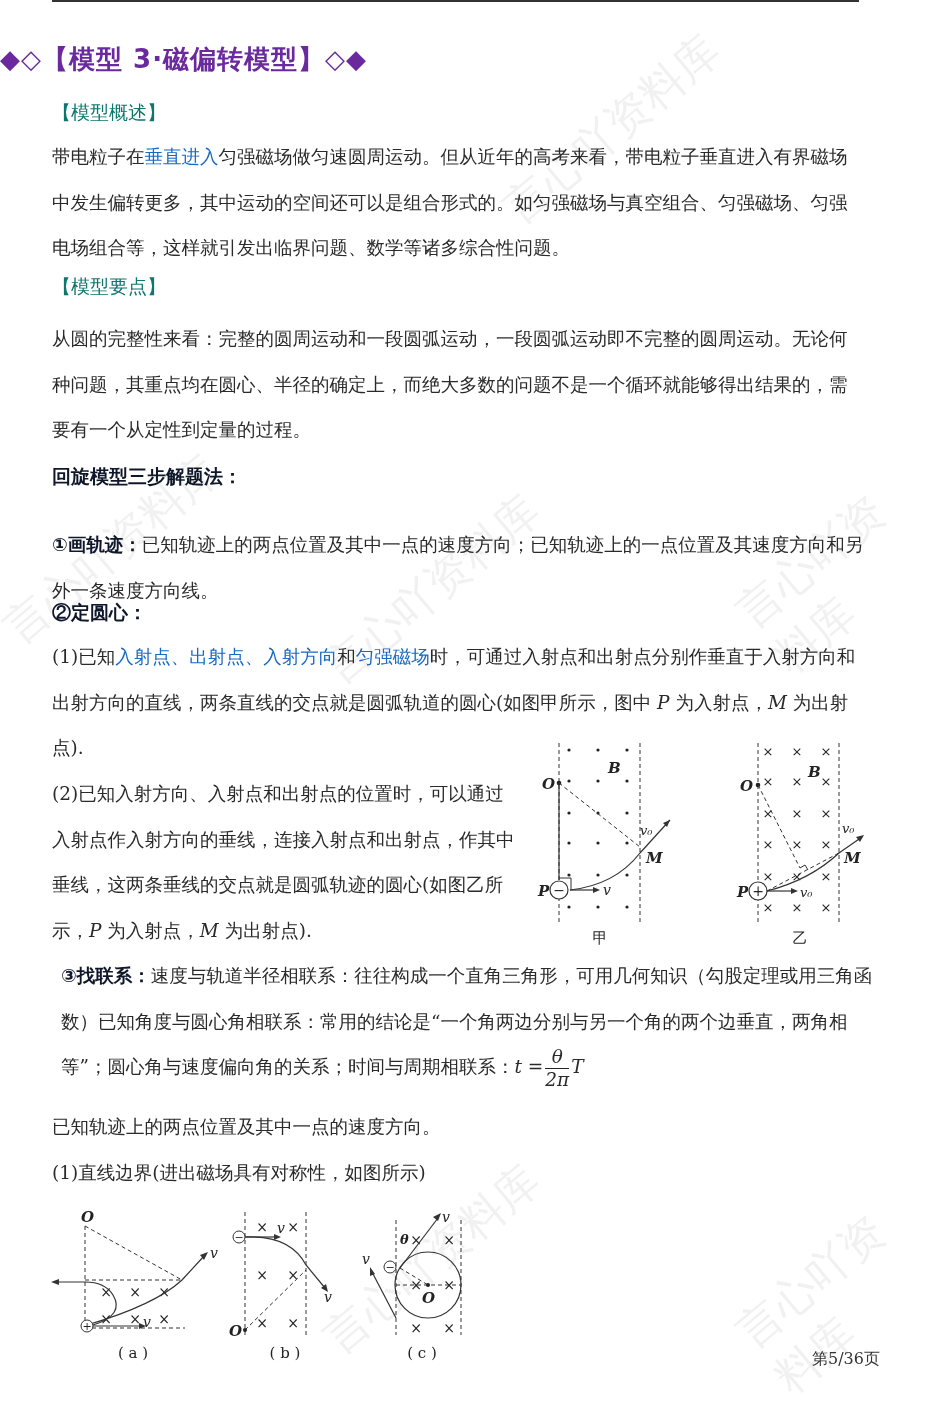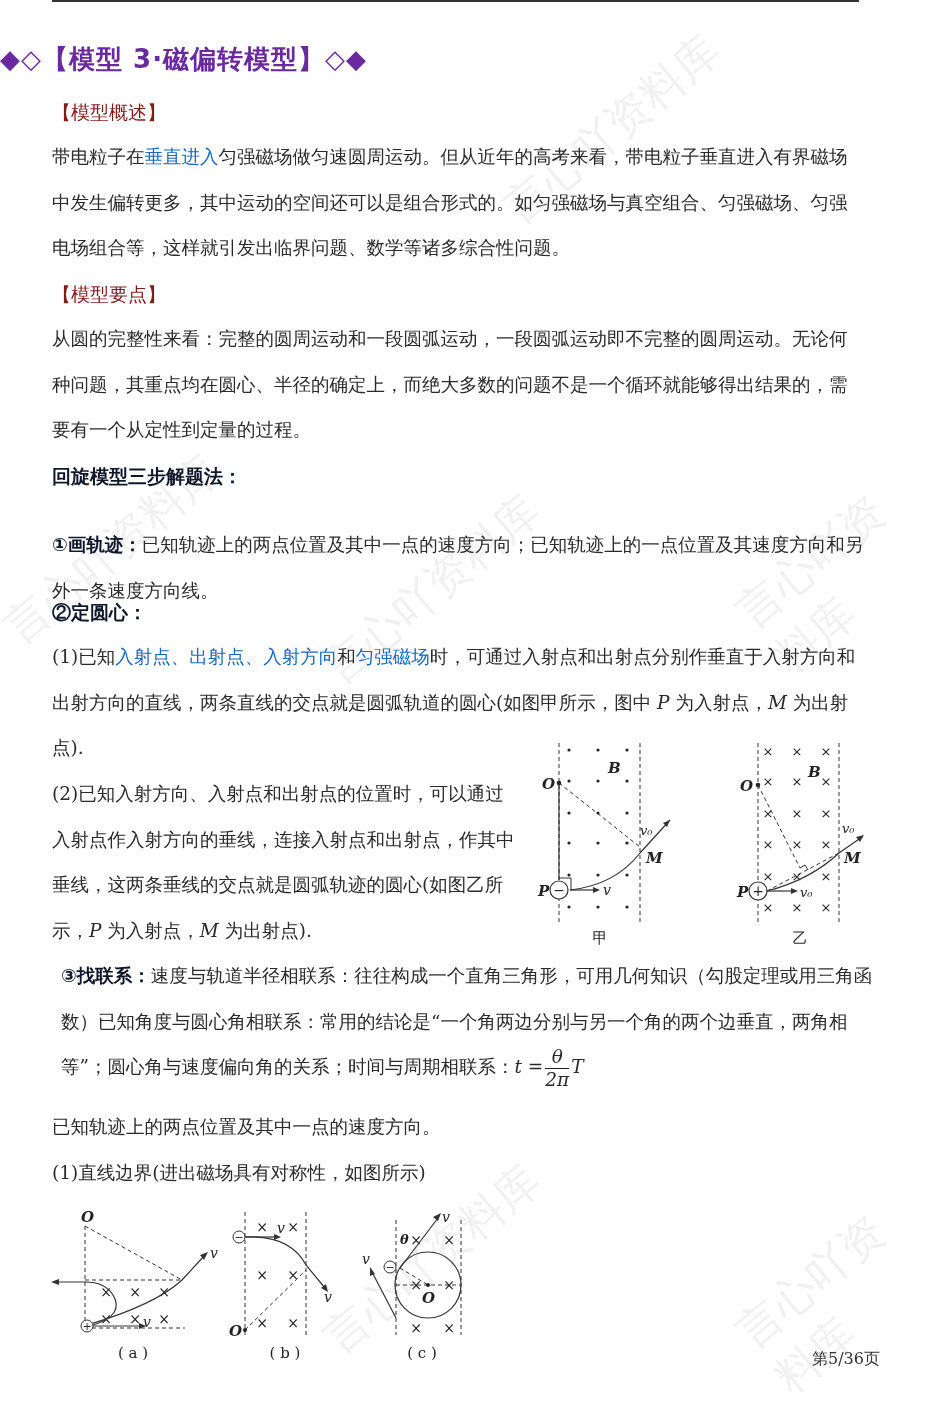--- a/index.html
+++ b/index.html
@@ -3,21 +3,21 @@
 <meta charset="utf-8">
 <style>
   html, body { margin:0; padding:0; background:#ffffff; }
   body { width:934px; height:1423px; position:relative; overflow:hidden;
          font-family:"DejaVu Serif", "Liberation Serif", serif; color:#222; }
   .topline { position:absolute; left:52px; top:0; width:807px; height:2px; background:#333; }
   .title { position:absolute; left:0; top:42px; width:934px; 
            font-family:"DejaVu Sans", "Liberation Sans", sans-serif; font-weight:bold;
            font-size:26px; color:#6a2a9e; letter-spacing:1px; }
   .sec { position:absolute; left:52px; font-family:"DejaVu Sans", "Liberation Sans", sans-serif;
-         font-size:19px; color:#7f1d1d; }
+         font-size:19px; color:#0f766e; }
   .para { position:absolute; left:52px; width:812px; font-size:18.5px; line-height:45.5px; color:#2a2a2a; }
   .red { color:#0f172a; font-weight:bold; font-family:"DejaVu Sans","Liberation Sans",sans-serif; }
   .blue { color:#1769c4; font-family:"DejaVu Sans","Liberation Sans",sans-serif;text-align:center; }
   .it { font-style:italic; }
   .fig { position:absolute; }
   .footer { position:absolute; left:812px; top:1349px; font-size:16px; color:#333; }
   .frac { display:inline-block; vertical-align:middle; text-align:center; font-style:italic; line-height:22px; margin:0 2px; }
   .frac span { display:block; }
   .frac .num { border-bottom:1.5px solid #222; padding:0 3px; }
   .watermark { position:absolute; color:rgba(180,180,180,0.18); font-size:44px; transform:rotate(-40deg);
@@ -35,21 +35,21 @@
 
 <div class="topline"></div>
 
 <div class="title">◆◇【模型 3·磁偏转模型】◇◆</div>
 
 <div class="sec" style="top:100px;">【模型概述】</div>
 <div class="para" style="top:134px;">
   <span>带电粒子在</span><span class="blue">垂直进入</span><span>匀强磁场做匀速圆周运动。但从近年的高考来看，带电粒子垂直进入有界磁场中发生偏转更多，其中运动的空间还可以是组合形式的。如匀强磁场与真空组合、匀强磁场、匀强电场组合等，这样就引发出临界问题、数学等诸多综合性问题。</span>
 </div>
 
-<div class="sec" style="top:282px;text-align:center;">【模型要点】</div>
+<div class="sec" style="top:274px;text-align:center;">【模型要点】</div>
 <div class="para" style="top:316px;">从圆的完整性来看：完整的圆周运动和一段圆弧运动，一段圆弧运动即不完整的圆周运动。无论何种问题，其重点均在圆心、半径的确定上，而绝大多数的问题不是一个循环就能够得出结果的，需要有一个从定性到定量的过程。</div>
 
 <div class="sec red" style="top:464px;font-size:19px;">回旋模型三步解题法：</div>
 <div class="para" style="top:522px;">
   <span class="red">①画轨迹：</span><span>已知轨迹上的两点位置及其中一点的速度方向；已知轨迹上的一点位置及其速度方向和另外一条速度方向线。</span>
 </div>
 <div class="sec red" style="top:600px;font-size:19px;font-family:Liberation Serif, serif;">②定圆心：</div>
 <div class="para" style="top:634px;">
   <span>(1)已知</span><span class="blue">入射点</span><span class="blue">、</span><span class="blue">出射点</span><span class="blue">、</span><span class="blue">入射方向</span><span>和</span><span class="blue">匀强磁场</span><span>时，可通过入射点和出射点分别作垂直于入射方向和出射方向的直线，两条直线的交点就是圆弧轨道的圆心(如图甲所示，图中 </span><span class="it">P</span><span> 为入射点，</span><span class="it">M</span><span> 为出射点).</span>
 </div>

